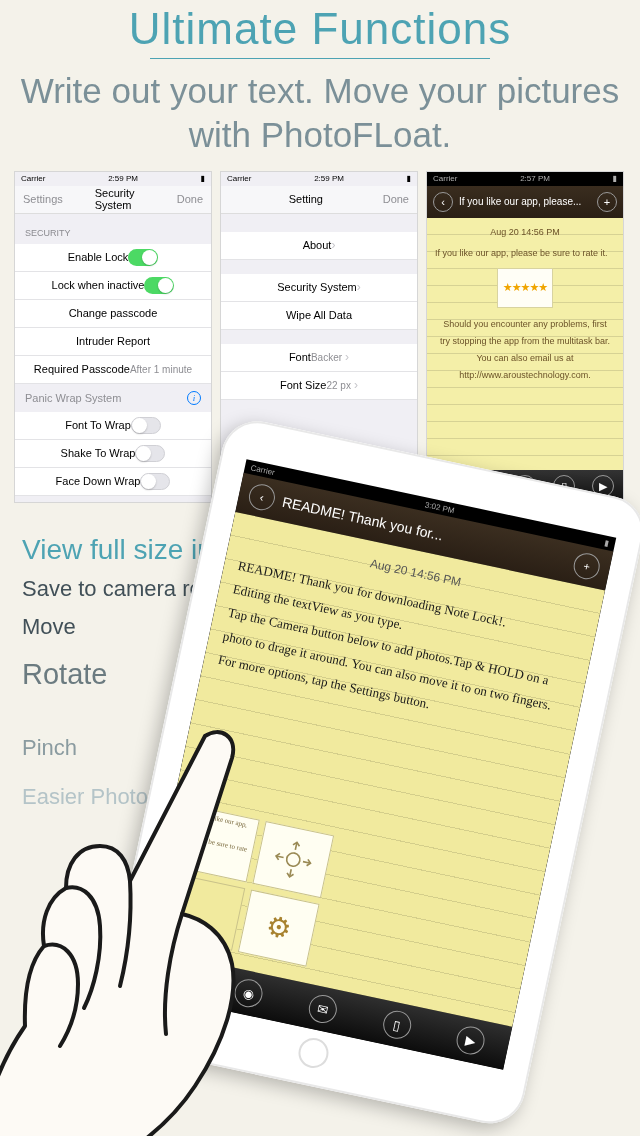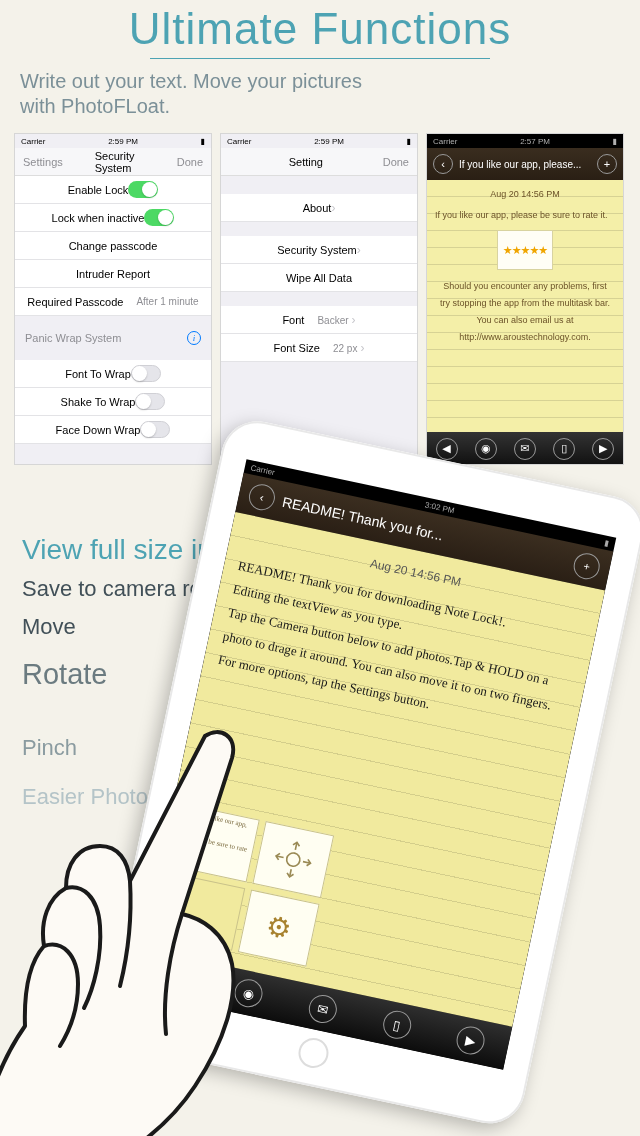--- a/index.html
+++ b/index.html
@@ -1,40 +1,40 @@
 <!DOCTYPE html>
 <html><head>
 <meta charset="utf-8">
 <style>
 * { margin: 0; padding: 0; box-sizing: border-box; }
 body { font-family: -apple-system, "Helvetica Neue", Arial, sans-serif; background: #f4f2ea; width: 640px; height: 1136px; overflow: hidden; position: relative; }
 
 .title { text-align: center; font-size: 44px; font-weight: 300; color: #4da3b3; margin-top: 4px; letter-spacing: 1px; }
 .title-underline { width: 340px; height: 1px; background: #4da3b3; margin: 4px auto 10px auto; }
-.subtitle { font-size: 20px; font-weight: 300; color: #7b9098; line-height: 1.25; padding: 0 20px 14px 20px; }
+.subtitle { text-align: center; font-size: 35px; font-weight: 300; color: #7b9098; line-height: 1.25; padding: 0 20px 14px 20px; }
 
 .triptych { display: flex; gap: 8px; padding: 0 14px; }
 
 
 .phone { width: 198px; height: 332px; background: #f0eff4; border: 1px solid #d6d6d6; position: relative; overflow: hidden; font-size: 10px; }
 .status { height: 14px; display: flex; justify-content: space-between; align-items: center; padding: 0 6px; font-size: 8px; color: #000; }
 .status .right { display: flex; gap: 4px; align-items: center; }
 .nav { height: 28px; display: flex; justify-content: space-between; align-items: center; padding: 0 8px; background: #f7f7f9; border-bottom: 1px solid #ddd; font-size: 11px; color: #8e8e93; gap: 32px; }
 .nav .mid { color: #000; font-weight: 500; }
 .sec-head { padding: 14px 10px 6px 10px; color: #8a8a8f; font-size: 9px; text-transform: uppercase; }
 .row { height: 28px; background: #fff; border-bottom: 1px solid #e3e3e6; display: flex; justify-content: center; align-items: center; padding: 0 10px; font-size: 11px; color: #000; }
-.row .val { color: #8e8e93; font-size: 10px; padding-left: 13px; }
+.row .val { color: #8e8e93; font-size: 10px; }
 .switch { width: 30px; height: 17px; border-radius: 10px; position: relative; }
 .switch.on { background: #4cd964; }
 .switch.off { background: #e5e5ea; border: 1px solid #d0d0d5; }
 .switch::after { content: ''; width: 15px; height: 15px; background: #fff; border-radius: 50%; position: absolute; top: 1px; box-shadow: 0 1px 2px rgba(0,0,0,.2); }
 .switch.on::after { right: 1px; }
 .switch.off::after { left: 0; top: 0; }
 .chev { color: #c7c7cc; font-size: 12px; }
-.panic { height: 44px; display: flex; justify-content: space-between; align-items: center; padding: 0 10px; color: #8e8e93; font-size: 11px; background: #f0eff4; }
+.panic { height: 28px; display: flex; justify-content: space-between; align-items: center; padding: 0 10px; color: #8e8e93; font-size: 11px; background: #f0eff4; }
 .info { width: 14px; height: 14px; border: 1px solid #007aff; border-radius: 50%; display: flex; align-items: center; justify-content: center; color: #007aff; font-size: 9px; font-style: italic; font-family: serif; }
 
 
 .phone3 { background: #000; }
 .phone3 .status { color: #b0b0b0; }
 .phone3 .nav3 { height: 32px; background: linear-gradient(#3a2d1f,#2a1f14); display: flex; align-items: center; padding: 0 6px; gap: 6px; color: #fff; font-size: 10px; }
 .circ { width: 20px; height: 20px; border: 1px solid #999; border-radius: 50%; display: flex; align-items: center; justify-content: center; color: #fff; font-size: 11px; flex-shrink: 0; }
 .nav3 .title3 { flex: 1; overflow: hidden; white-space: nowrap; text-overflow: ellipsis; }
 .paper { background: #f4efa8; height: 252px; position: relative; padding: 6px 8px; font-size: 9px; color: #6b5228; line-height: 17px; background-image: repeating-linear-gradient(to bottom, transparent 0 16px, rgba(0,0,0,.12) 16px 17px); }
 .paper .date { text-align: center; color: #6b5228; font-size: 9px; margin-bottom: 4px; }
@@ -86,20 +86,21 @@
     <div class="status">
       <span>Carrier</span>
       <span>2:59 PM</span>
       <span class="right">▮</span>
     </div>
     <div class="nav">
       <span style="color:#8e8e93">Settings</span>
       <span class="mid">Security System</span>
       <span style="color:#8e8e93">Done</span>
     </div>
+    <div class="sec-head">SECURITY</div>
     <div class="row">
       <span>Enable Lock</span>
       <span class="switch on"></span>
     </div>
     <div class="row">
       <span>Lock when inactive</span>
       <span class="switch on"></span>
     </div>
     <div class="row">
       <span>Change passcode</span>

